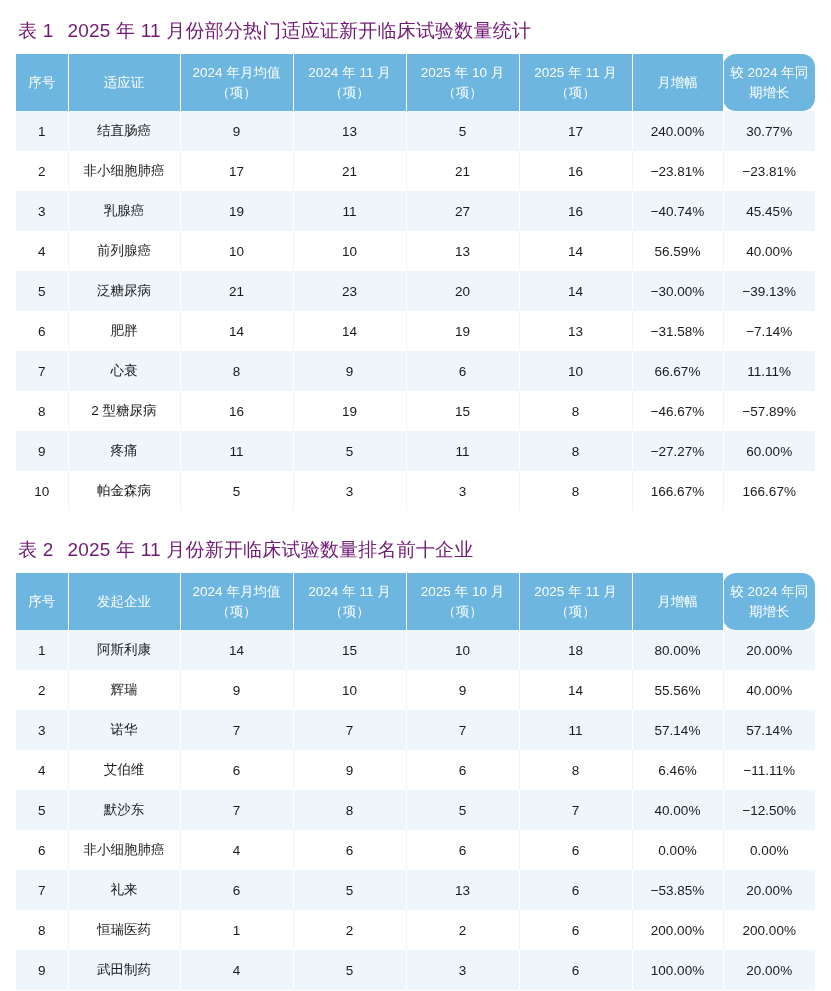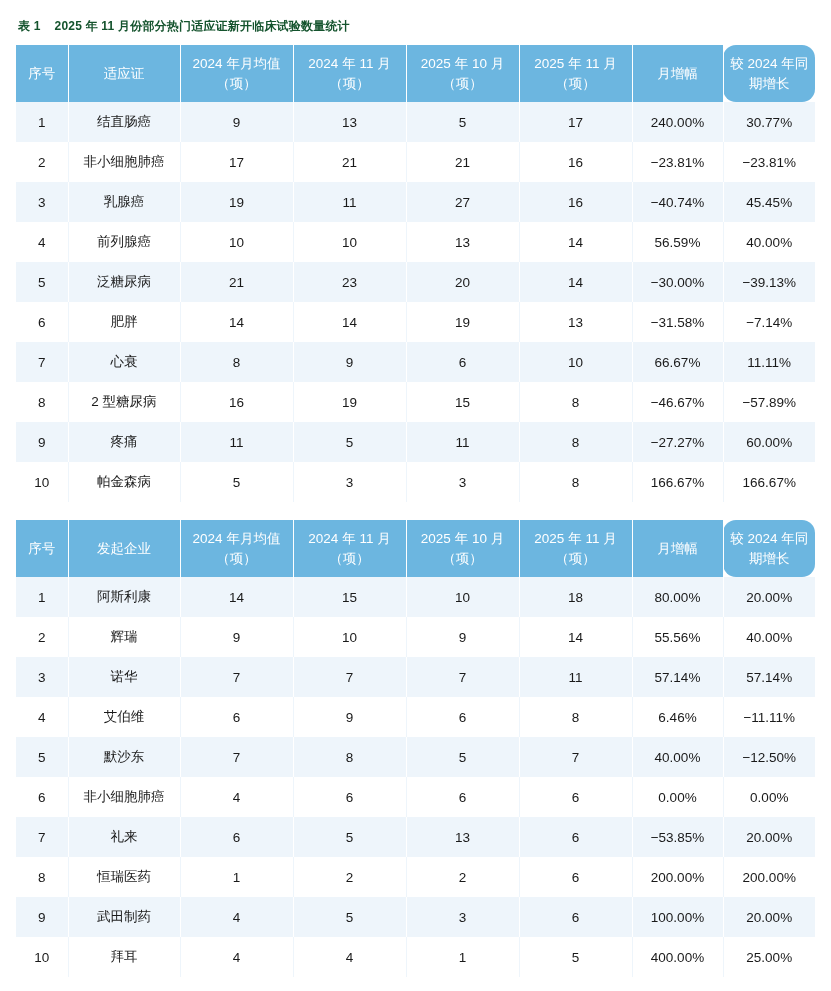--- a/index.html
+++ b/index.html
@@ -16,23 +16,23 @@
   }
   .page {
     width: 831px;
     padding: 10px 16px 0 16px;
     box-sizing: border-box;
   }
   .table-block {
     margin-bottom: 4px;
   }
   .table-caption {
-    font-size: 12px;
-    font-weight: bold;
-    color: #14532d;
+    font-size: 19px;
+    font-weight: normal;
+    color: #701a75;
     letter-spacing: 0.2px;
     padding: 8px 0 10px 2px;
     white-space: nowrap;
   }
   .caption-label {
     display: inline;
   }
   .caption-text {
     display: inline;
     margin-left: 14px;
@@ -230,20 +230,23 @@
           <td>166.67%</td>
           <td>166.67%</td>
         </tr>
       </tbody>
     </table>
   </div>
 
   <div class="spacer"></div>
 
   <div class="table-block">
+    <div class="table-caption">
+      <span class="caption-label">表 2</span><span class="caption-text">2025 年 11 月份新开临床试验数量排名前十企业</span>
+    </div>
     <table>
       <colgroup>
         <col class="col-idx">
           <col class="col-name">
           <col class="col-v1">
           <col class="col-v2">
           <col class="col-v3">
           <col class="col-v4">
           <col class="col-g1">
           <col class="col-g2">

